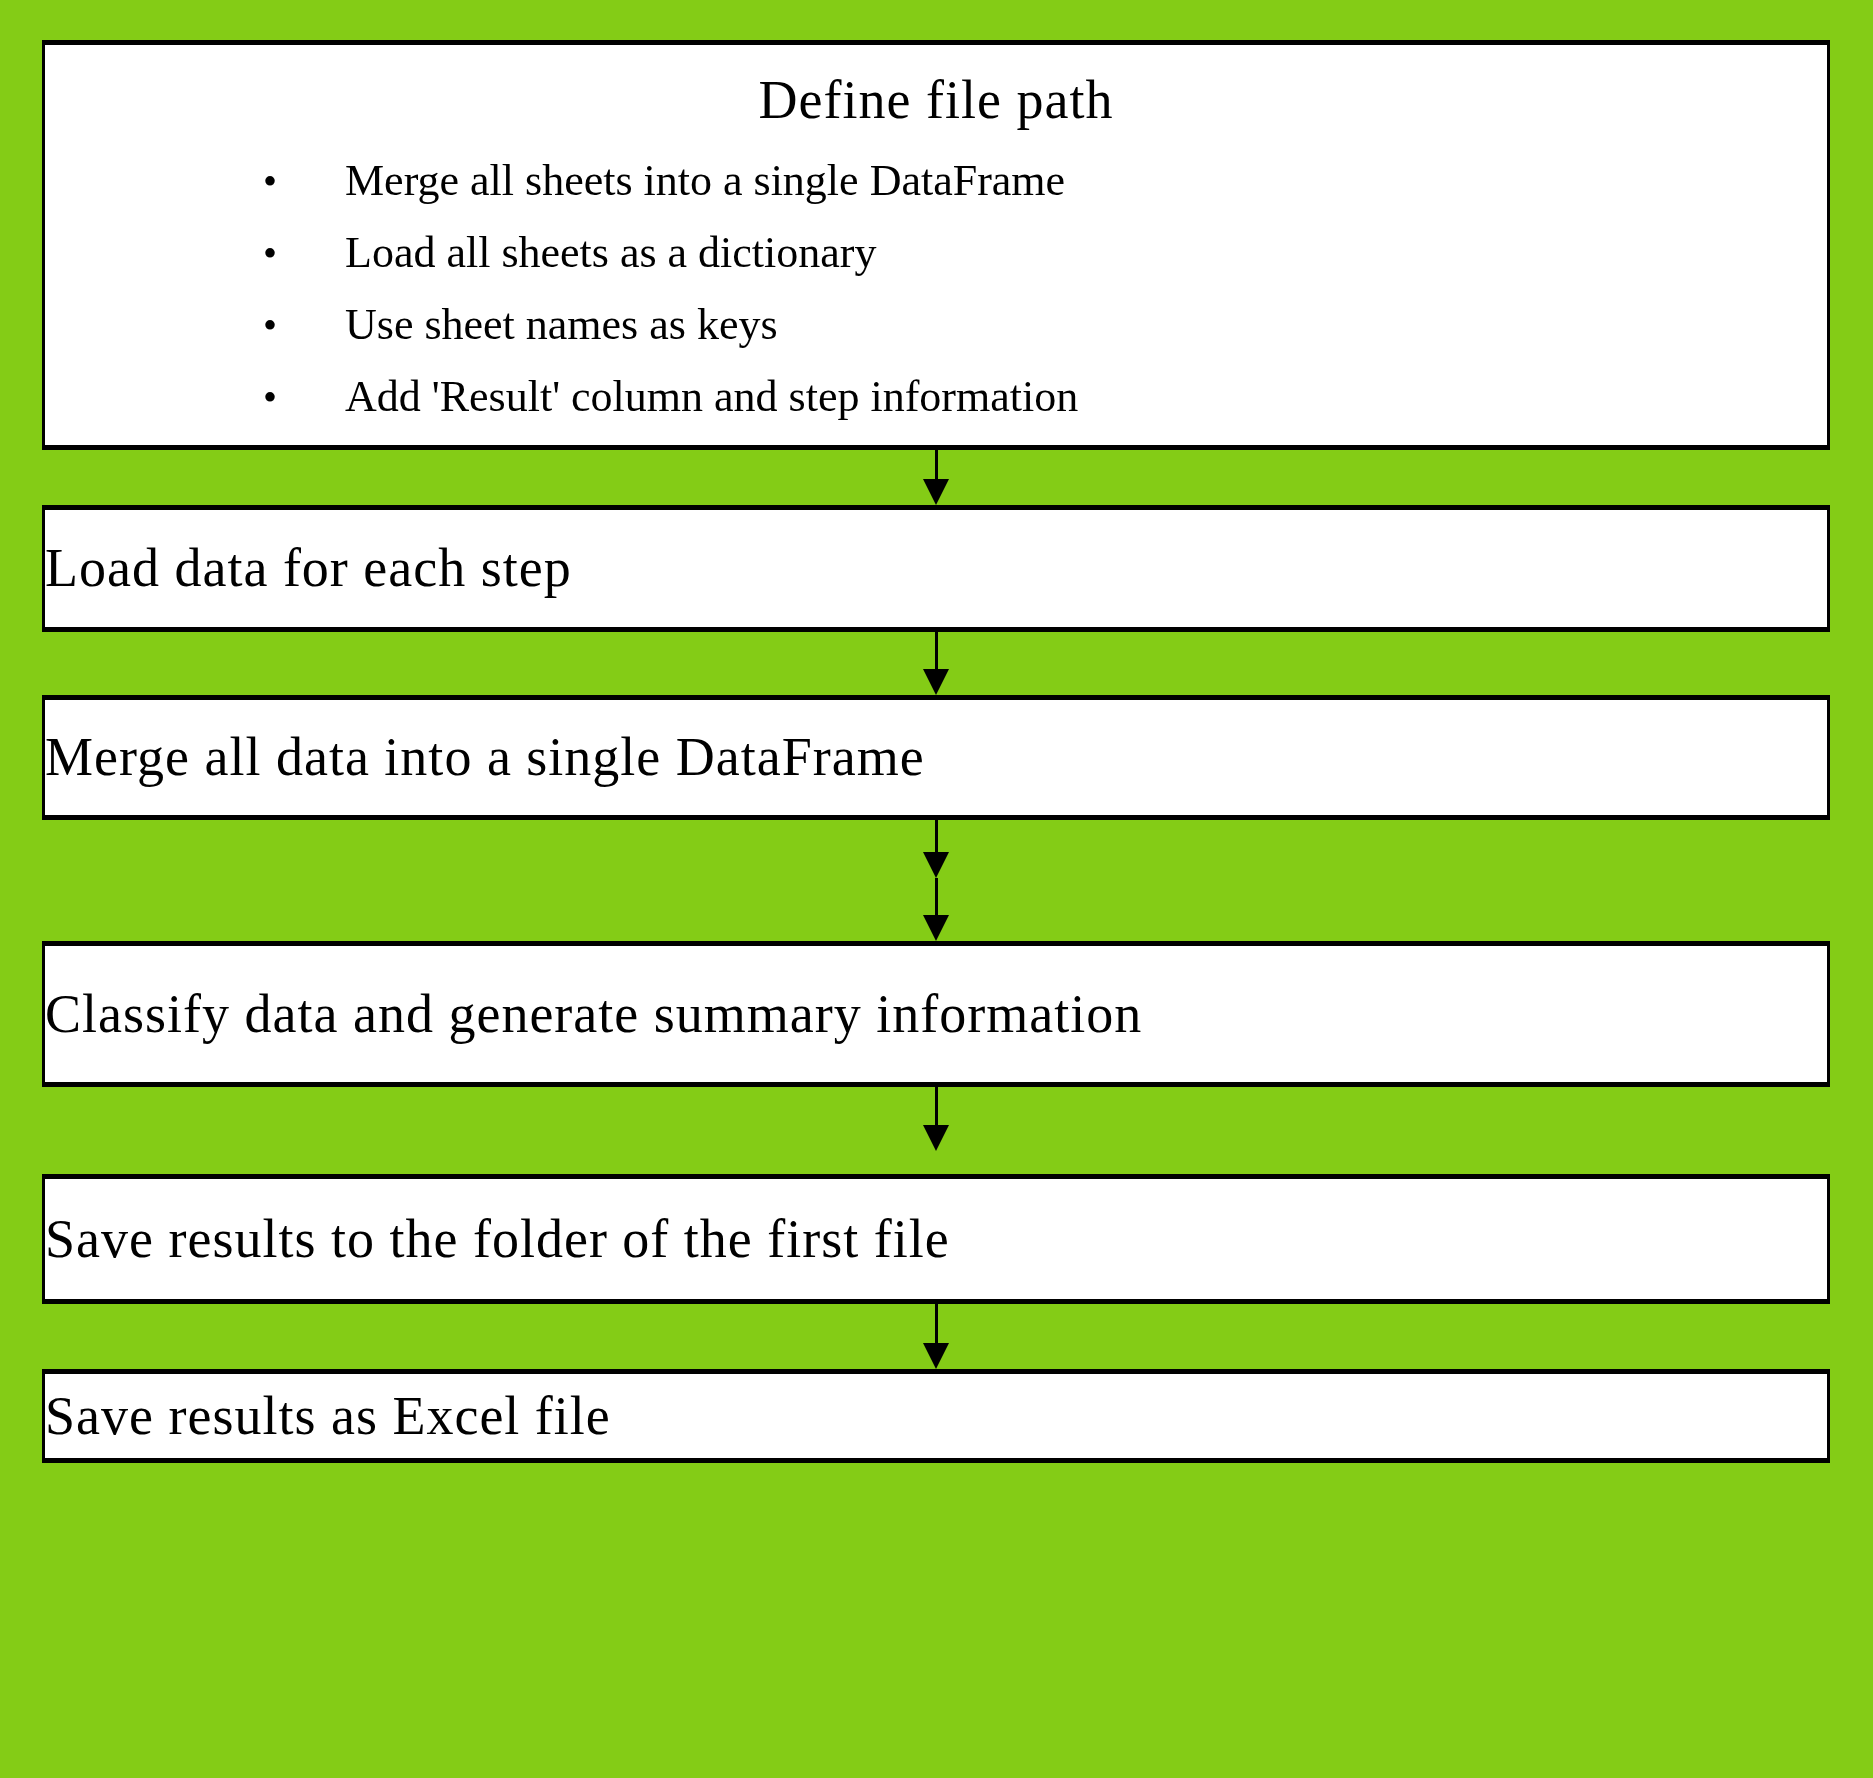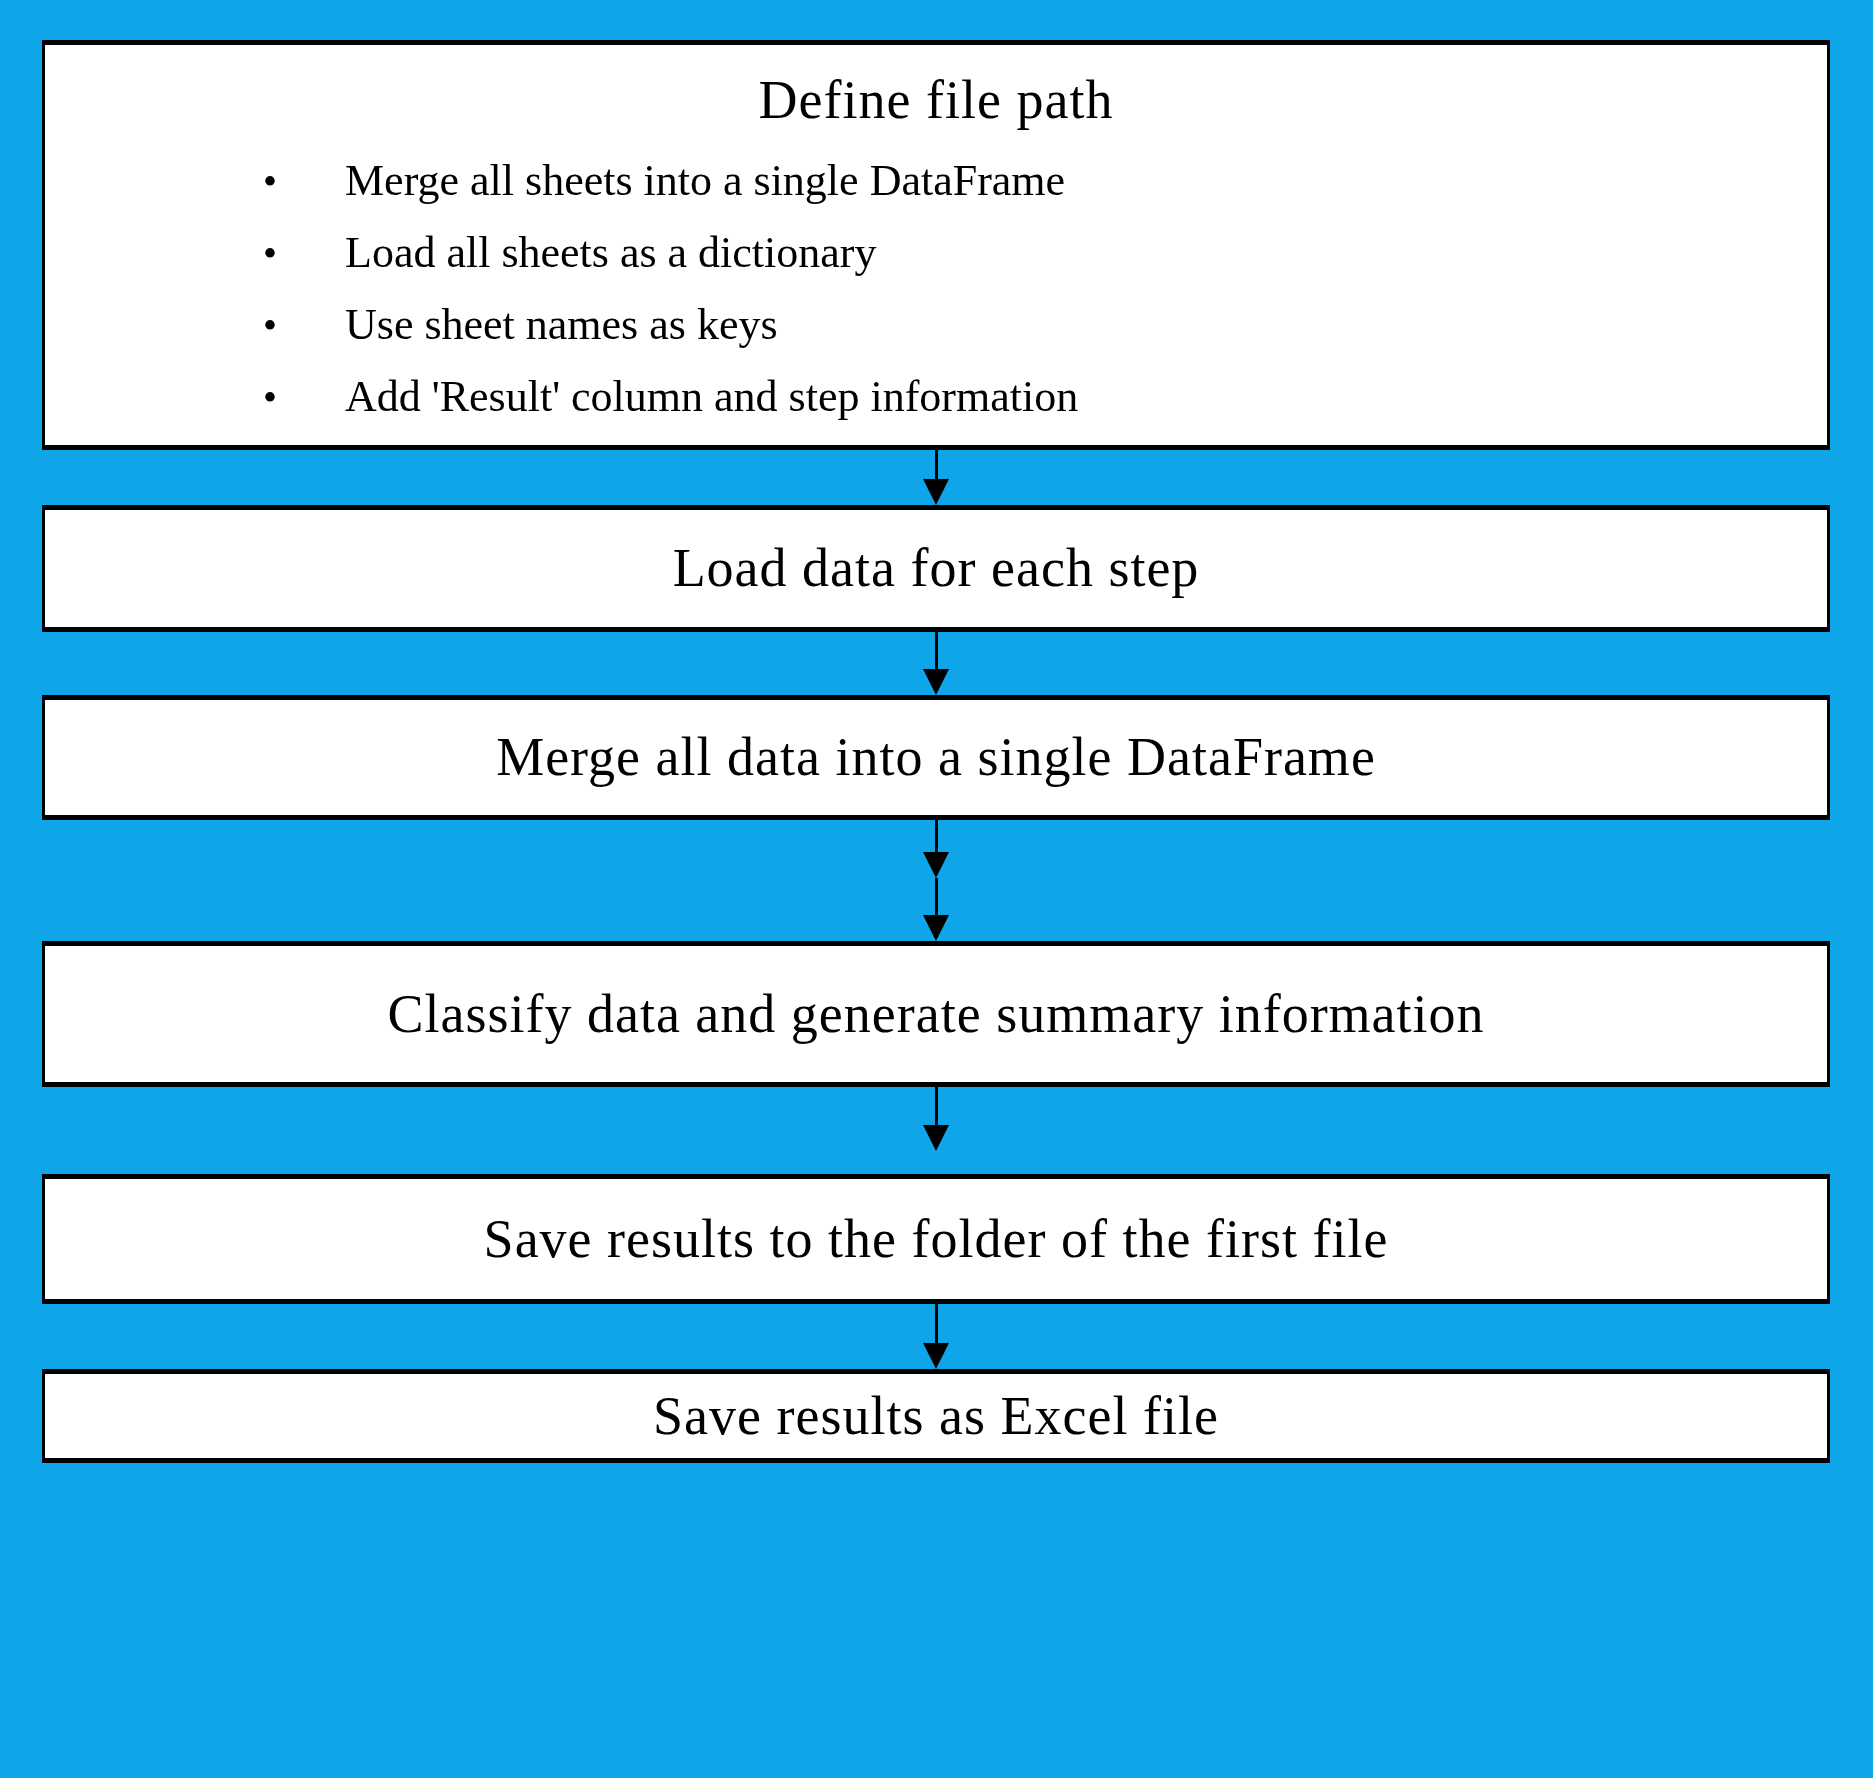--- a/index.html
+++ b/index.html
@@ -4,21 +4,21 @@
 <style>
   html, body {
     margin: 0;
     padding: 0;
     background: #ffffff;
   }
   .canvas {
     position: relative;
     width: 1873px;
     height: 1778px;
-    background: #0ea5e9;
+    background: #84cc16;
     font-family: "Liberation Serif", "DejaVu Serif", serif;
     color: #000000;
     padding-top: 40px;
     box-sizing: border-box;
   }
   .box {
     box-sizing: border-box;
     width: 1788px;
     margin-left: 42px;
     border-left: 3px solid #000;
@@ -56,21 +56,21 @@
   .box-3 { height: 125px; }
   .box-4 { height: 272px; padding-top: 28px; }
   .box-4 .bullets { margin-top: 18px; }
   .box-4 .bullet { line-height: 78px; }
   .box-5 { height: 146px; }
   .box-6 { height: 130px; margin-top: 23px; }
   .box-7 { height: 94px; }
   .single {
     display: flex;
     align-items: center;
-    justify-content: center;
+    justify-content: flex-start;
   }
   .single .box-title { font-size: 54px; }
   
   .arrow {
     display: flex;
     flex-direction: column;
     align-items: center;
     width: 1788px;
     margin-left: 42px;
   }

